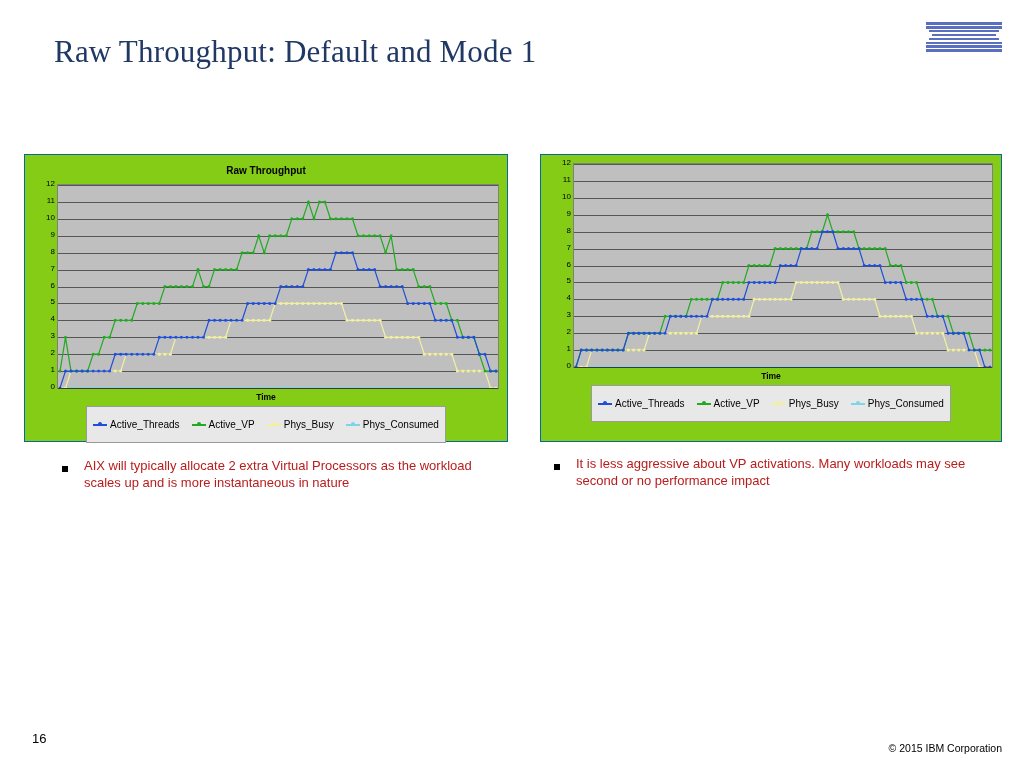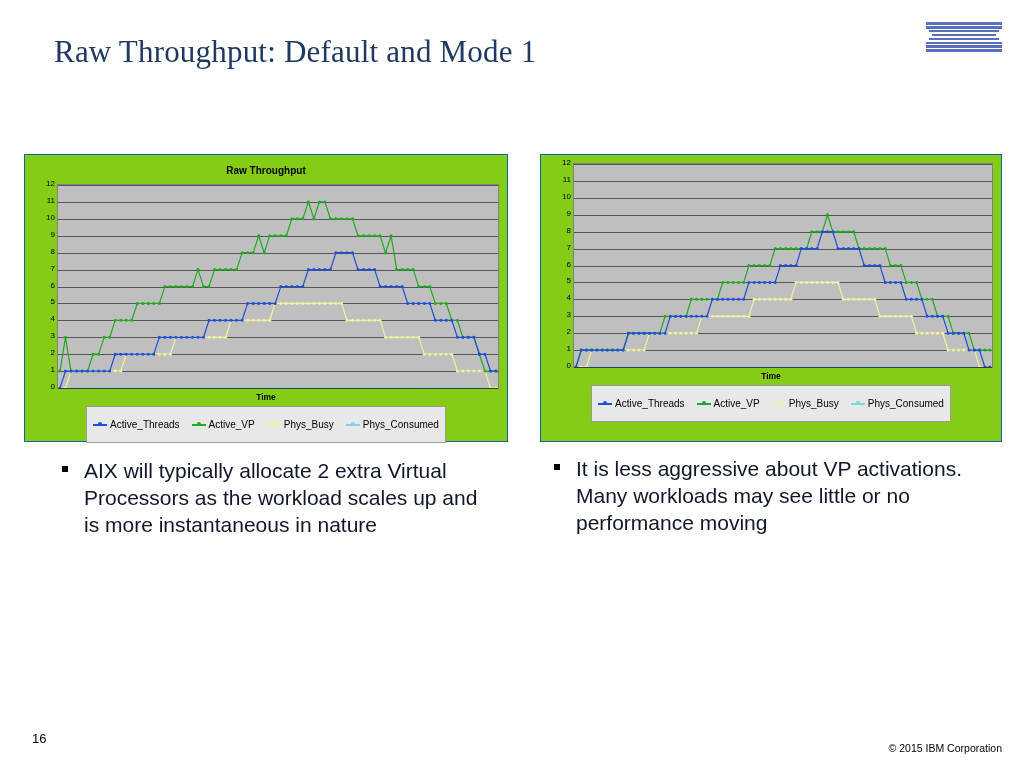--- a/index.html
+++ b/index.html
@@ -131,22 +131,22 @@
     content: "";
     position: absolute;
     left: 5px; top: -2px;
     width: 4px; height: 4px;
     border-radius: 50%;
     background: inherit;
   }
   
   .bullets {
     position: absolute;
-    font-size: 21px;
-    color: #0f172a;
+    font-size: 13px;
+    color: #b91c1c;
     line-height: 1.28;
   }
   #bullets-left  { left: 58px;  top: 458px; width: 430px; }
   #bullets-right { left: 550px; top: 456px; width: 430px; }
   .bullet {
     position: relative;
     padding-left: 26px;
     margin-bottom: 20px;
   }
   .bullet .marker {
@@ -956,20 +956,20 @@
   <div class="bullets" id="bullets-left">
     <div class="bullet">
       <span class="marker"></span>
       <span>AIX will typically allocate 2 extra Virtual Processors as the workload scales up and is more instantaneous in nature</span>
     </div>
   </div>
 
   <div class="bullets" id="bullets-right">
     <div class="bullet">
       <span class="marker"></span>
-      <span>It is less aggressive about VP activations. Many workloads may see little or no performance moving</span>
+      <span>It is less aggressive about VP activations. Many workloads may see second or no performance impact</span>
     </div>
   </div>
 
   <div class="page-number">16</div>
   <div class="copyright">© 2015 IBM Corporation</div>
 
 </div>
 
 </body></html>

